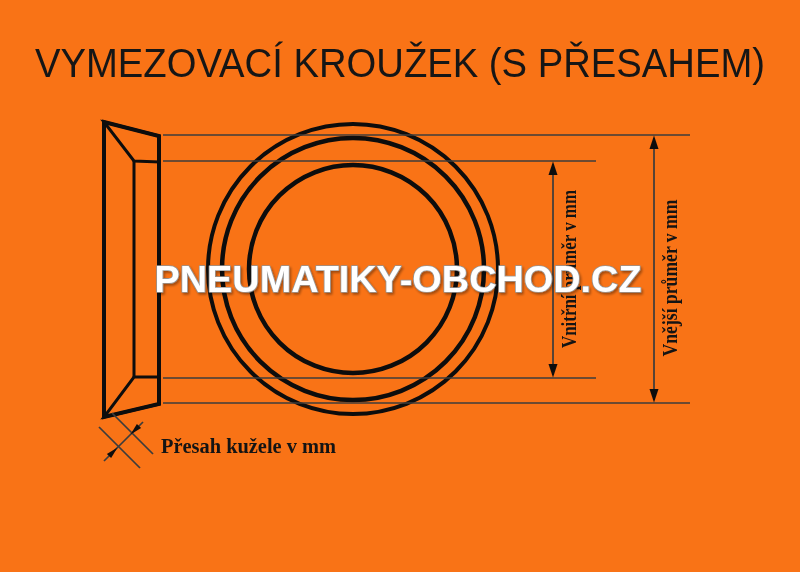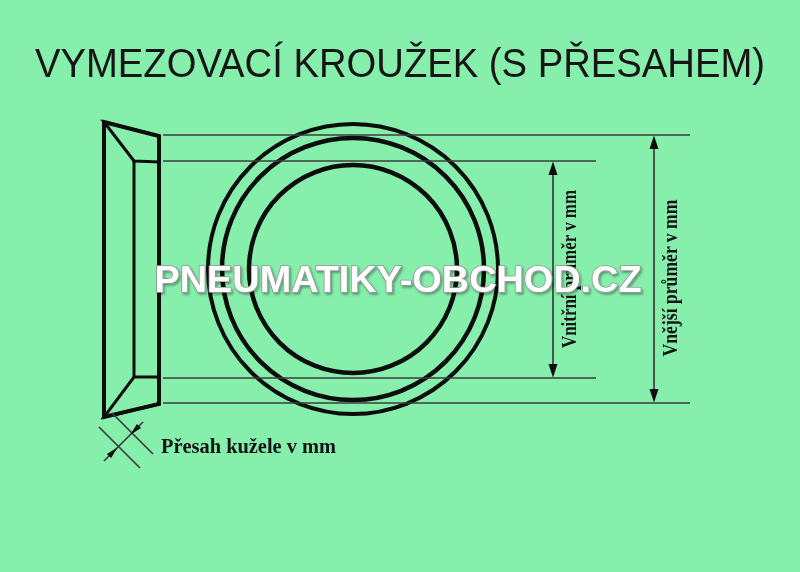--- a/index.html
+++ b/index.html
@@ -1,19 +1,19 @@
 <!DOCTYPE html>
 <html><head>
 <meta charset="utf-8">
 <style>
   html,body{margin:0;padding:0;background:#ffffff;}
   .stage{
     position:relative;
     width:800px;height:572px;
-    background:#86efac;
+    background:#f97316;
     overflow:hidden;
   }
   svg{display:block;}
   .t-sans{font-family:"Liberation Sans", sans-serif;}
   .t-serif{font-family:"Liberation Serif", serif;font-weight:bold;}
   .title-text{font-size:41px;fill:#161616;}
   .dim-label{font-size:20px;fill:#141414;}
   .watermark-text{
     font-size:37px;font-weight:bold;
     paint-order:stroke;

